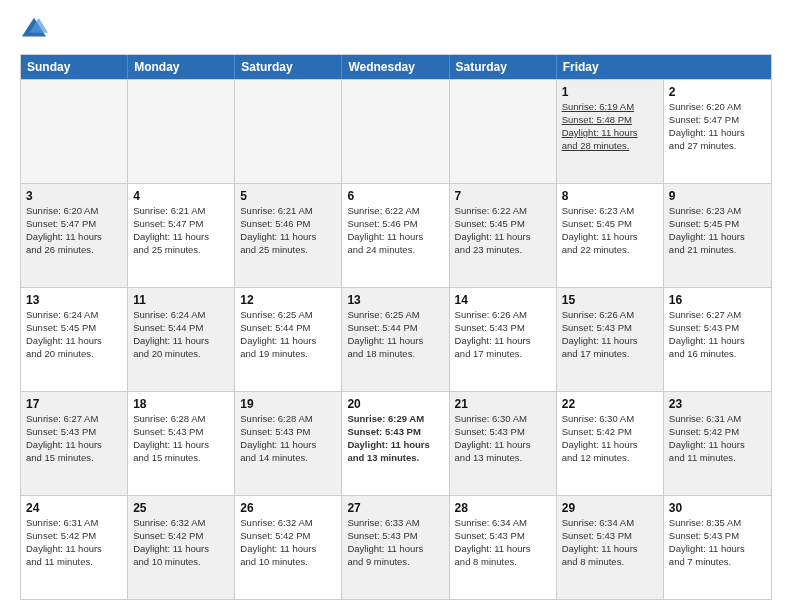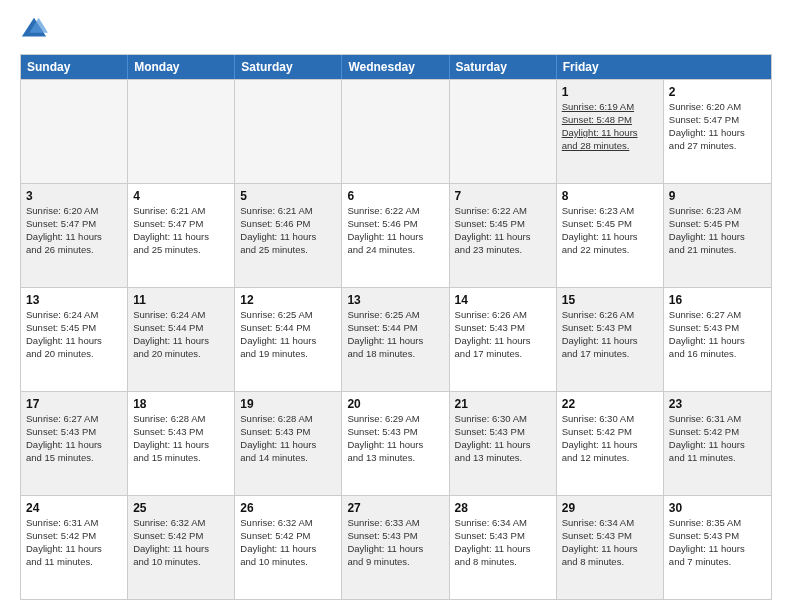--- a/index.html
+++ b/index.html
@@ -215,21 +215,21 @@
 Daylight: 11 hours
 and 15 minutes.</span></div>
           <div class="cal-cell"><span class="day-num">18</span><span style="white-space: pre-line;">Sunrise: 6:28 AM
 Sunset: 5:43 PM
 Daylight: 11 hours
 and 15 minutes.</span></div>
           <div class="cal-cell shaded"><span class="day-num">19</span><span style="white-space: pre-line;">Sunrise: 6:28 AM
 Sunset: 5:43 PM
 Daylight: 11 hours
 and 14 minutes.</span></div>
-          <div class="cal-cell"><span class="day-num">20</span><span style="white-space: pre-line;">Sunrise: 6:29 AM
+          <div class="cal-cell"><span class="day-num">20</span><span style="white-space: pre-line; font-weight: bold;">Sunrise: 6:29 AM
 Sunset: 5:43 PM
 Daylight: 11 hours
 and 13 minutes.</span></div>
           <div class="cal-cell shaded"><span class="day-num">21</span><span style="white-space: pre-line;">Sunrise: 6:30 AM
 Sunset: 5:43 PM
 Daylight: 11 hours
 and 13 minutes.</span></div>
           <div class="cal-cell"><span class="day-num">22</span><span style="white-space: pre-line;">Sunrise: 6:30 AM
 Sunset: 5:42 PM
 Daylight: 11 hours

